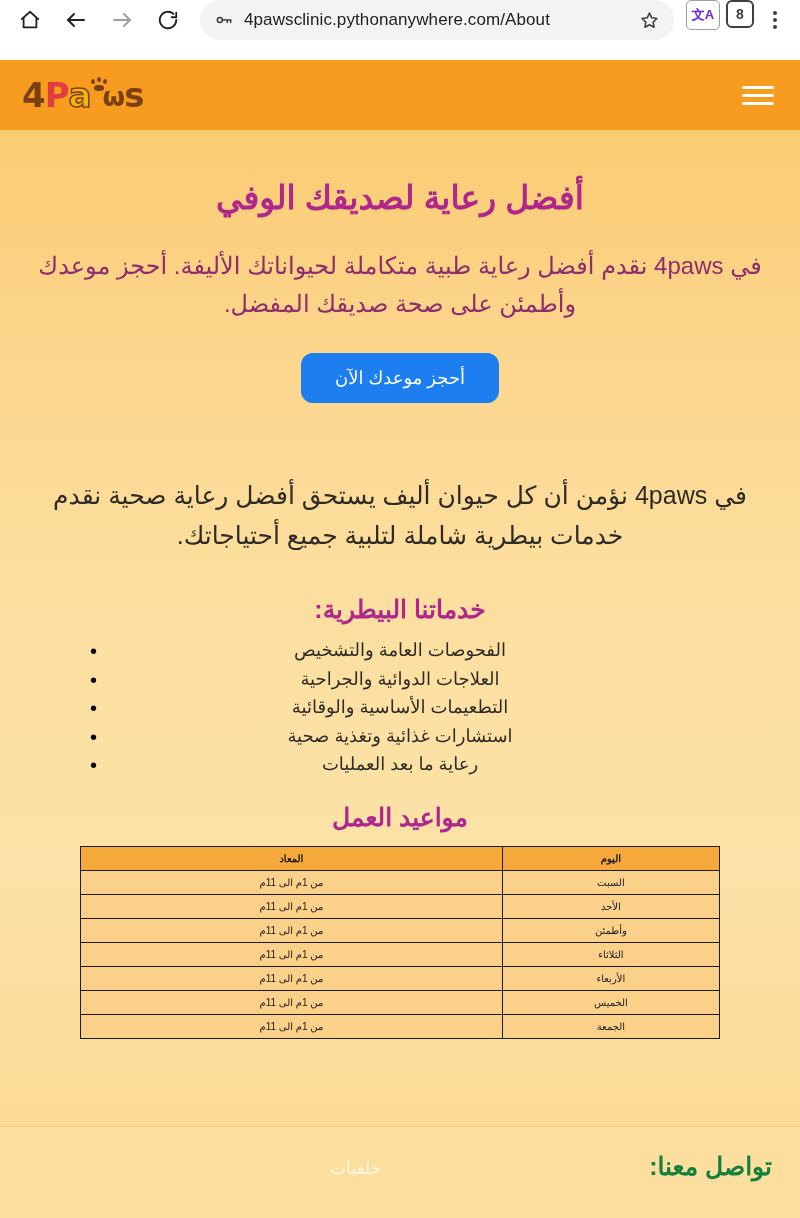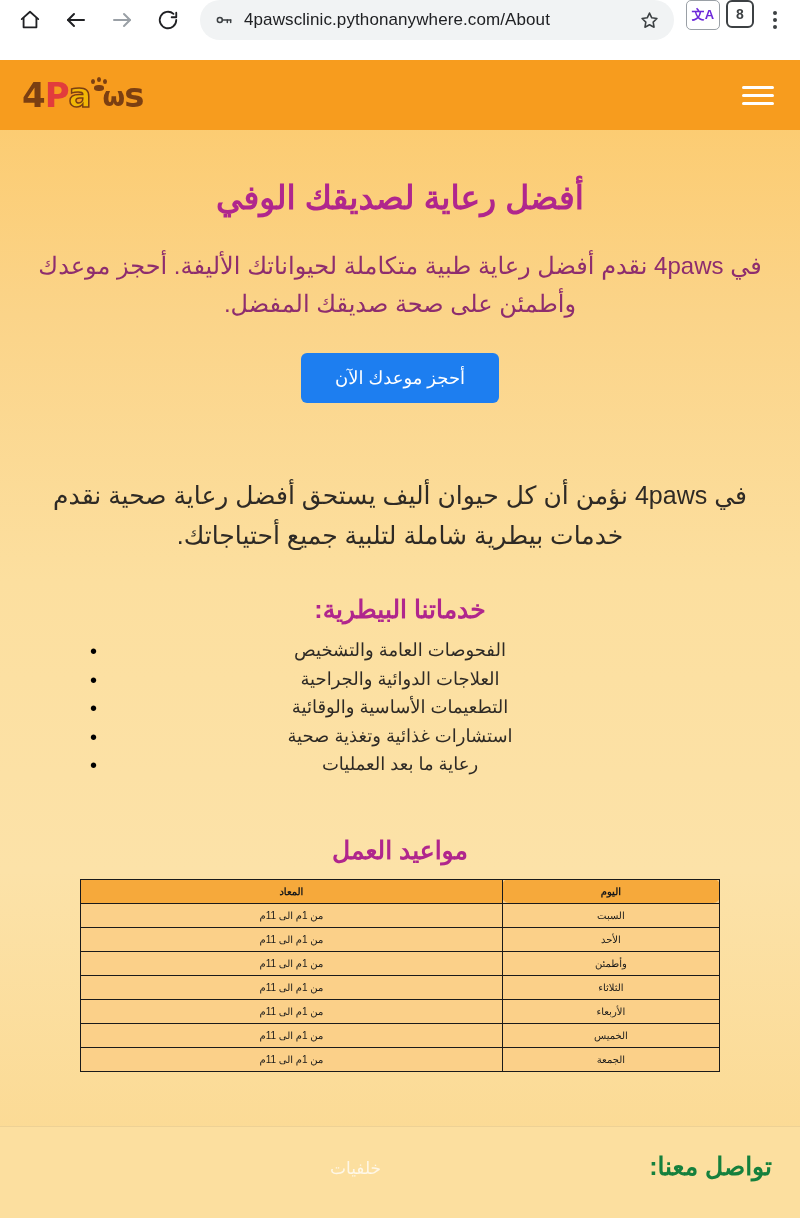--- a/index.html
+++ b/index.html
@@ -146,21 +146,21 @@
     font-weight: 500;
   }
   .cta-wrap { margin-top: 30px; }
   .cta-btn {
     display: inline-block;
     background: #1d7ef0;
     color: #ffffff;
     font-size: 18px;
     padding: 14px 34px;
     border: none;
-    border-radius: 6px;
+    border-radius: 12px;
     cursor: pointer;
     font-family: "Liberation Sans", sans-serif;
   }
 
   p.intro {
     margin: 72px 0 0;
     font-size: 25px;
     color: #2e2a25;
     line-height: 1.6;
     font-weight: 500;
@@ -190,21 +190,21 @@
   ul.services li::after {
     content: "•";
     position: absolute;
     left: -70px;
     top: 0;
     font-size: 20px;
     color: #000;
   }
 
   h2.hours-title {
-    margin: 57px 0 0;
+    margin: 24px 0 0;
     font-size: 25px;
     color: #b0268d;
     font-weight: bold;
   }
 
   table.hours {
     margin: 14px auto 0;
     width: 640px;
     border-collapse: collapse;
     direction: rtl;
@@ -212,21 +212,21 @@
   }
   table.hours th, table.hours td {
     border: 1px solid #1a1a1a;
     font-size: 10px;
     color: #1a1a1a;
     padding: 6px 12px;
     text-align: center;
   }
   table.hours th { background: #f6a93b; font-weight: bold; }
   table.hours td { background: #fbd089; }
-  table.hours .col-day { width: 34%; border-radius: 7px; }
+  table.hours .col-day { width: 34%; }
   table.hours .col-time { width: 66%; }
 
   .footer-area {
     position: absolute;
     left: 0; right: 0; bottom: 0;
     height: 92px;
     background: #fcdf9f;
     direction: rtl;
   }
   .footer-sep {

